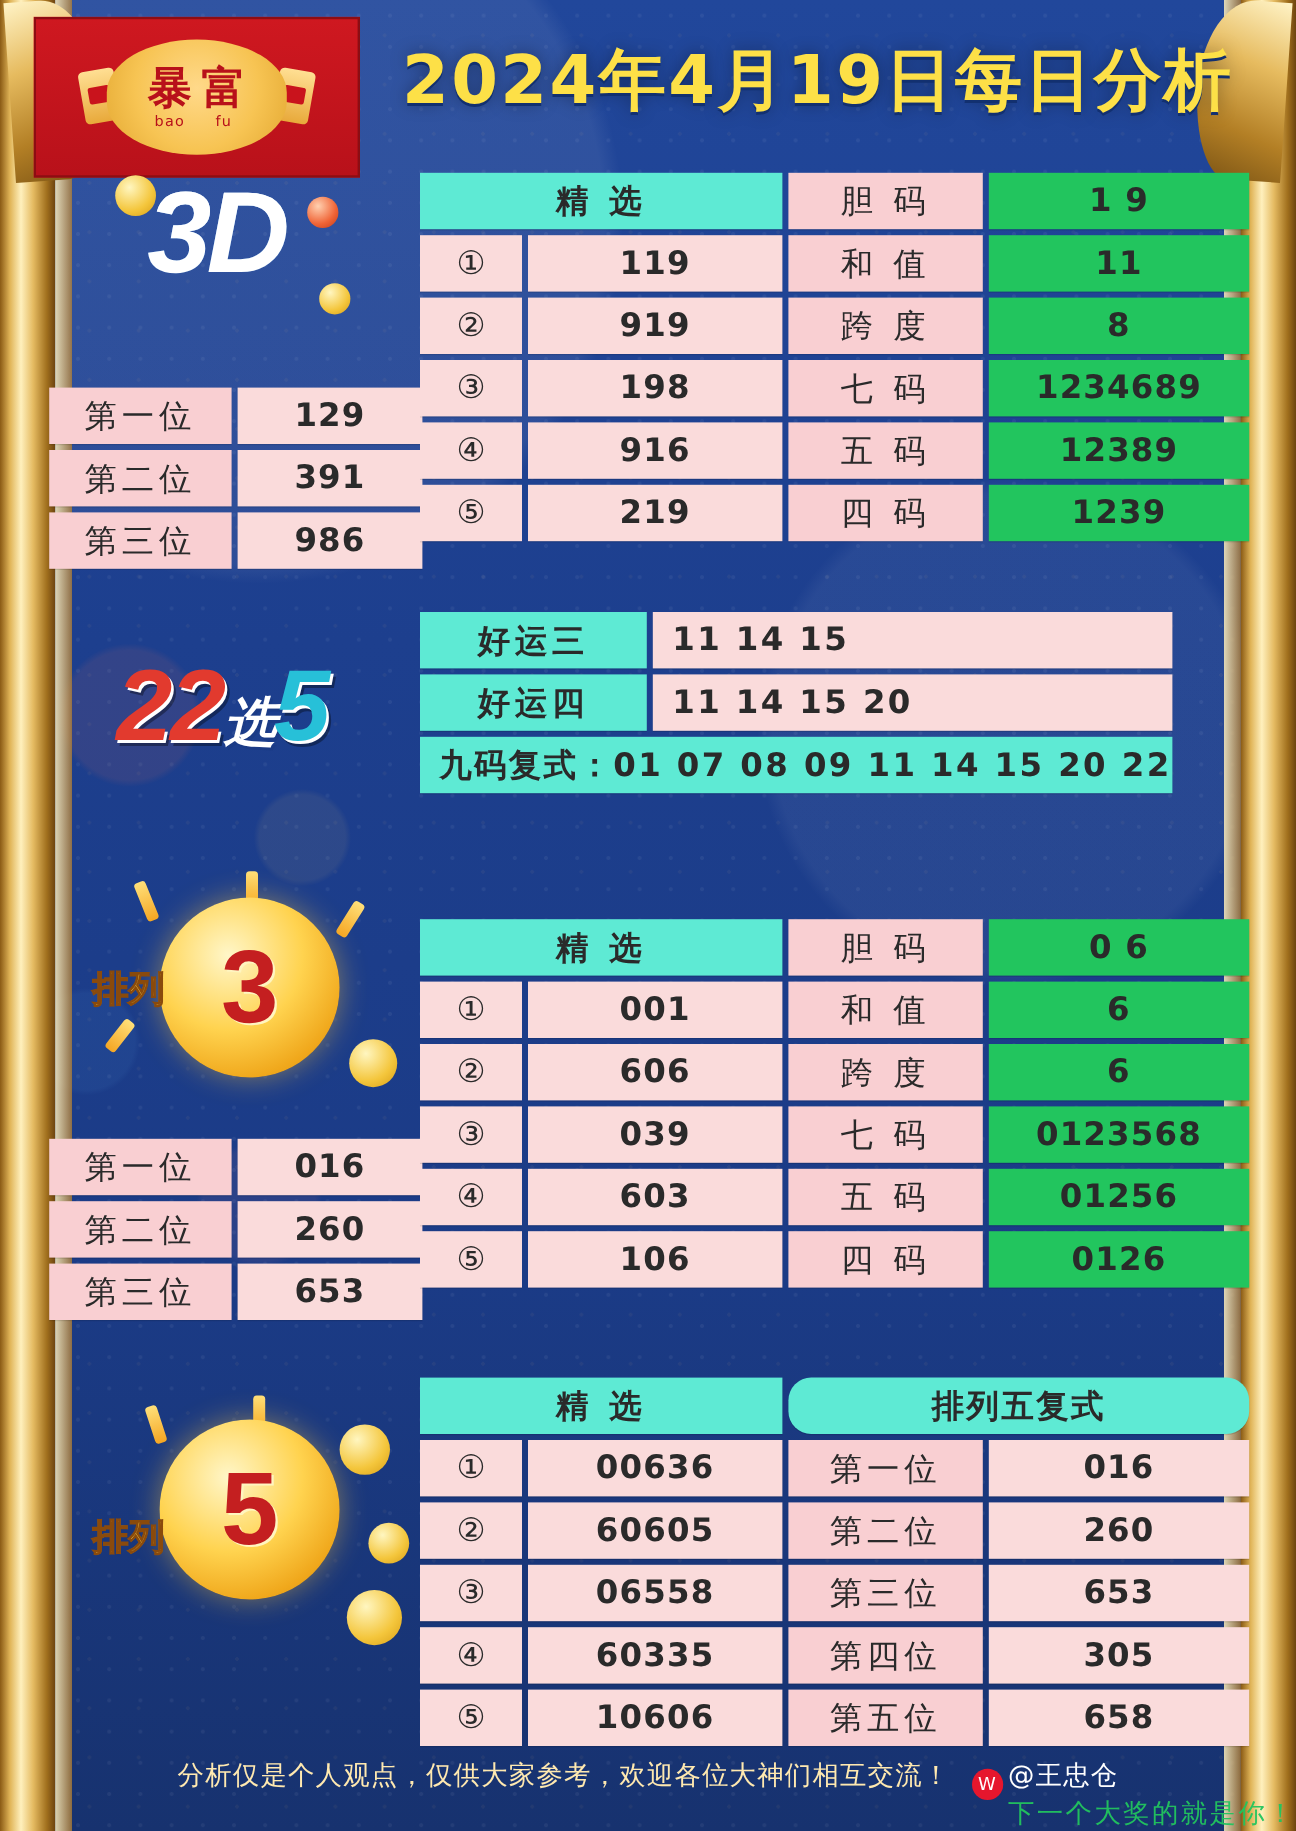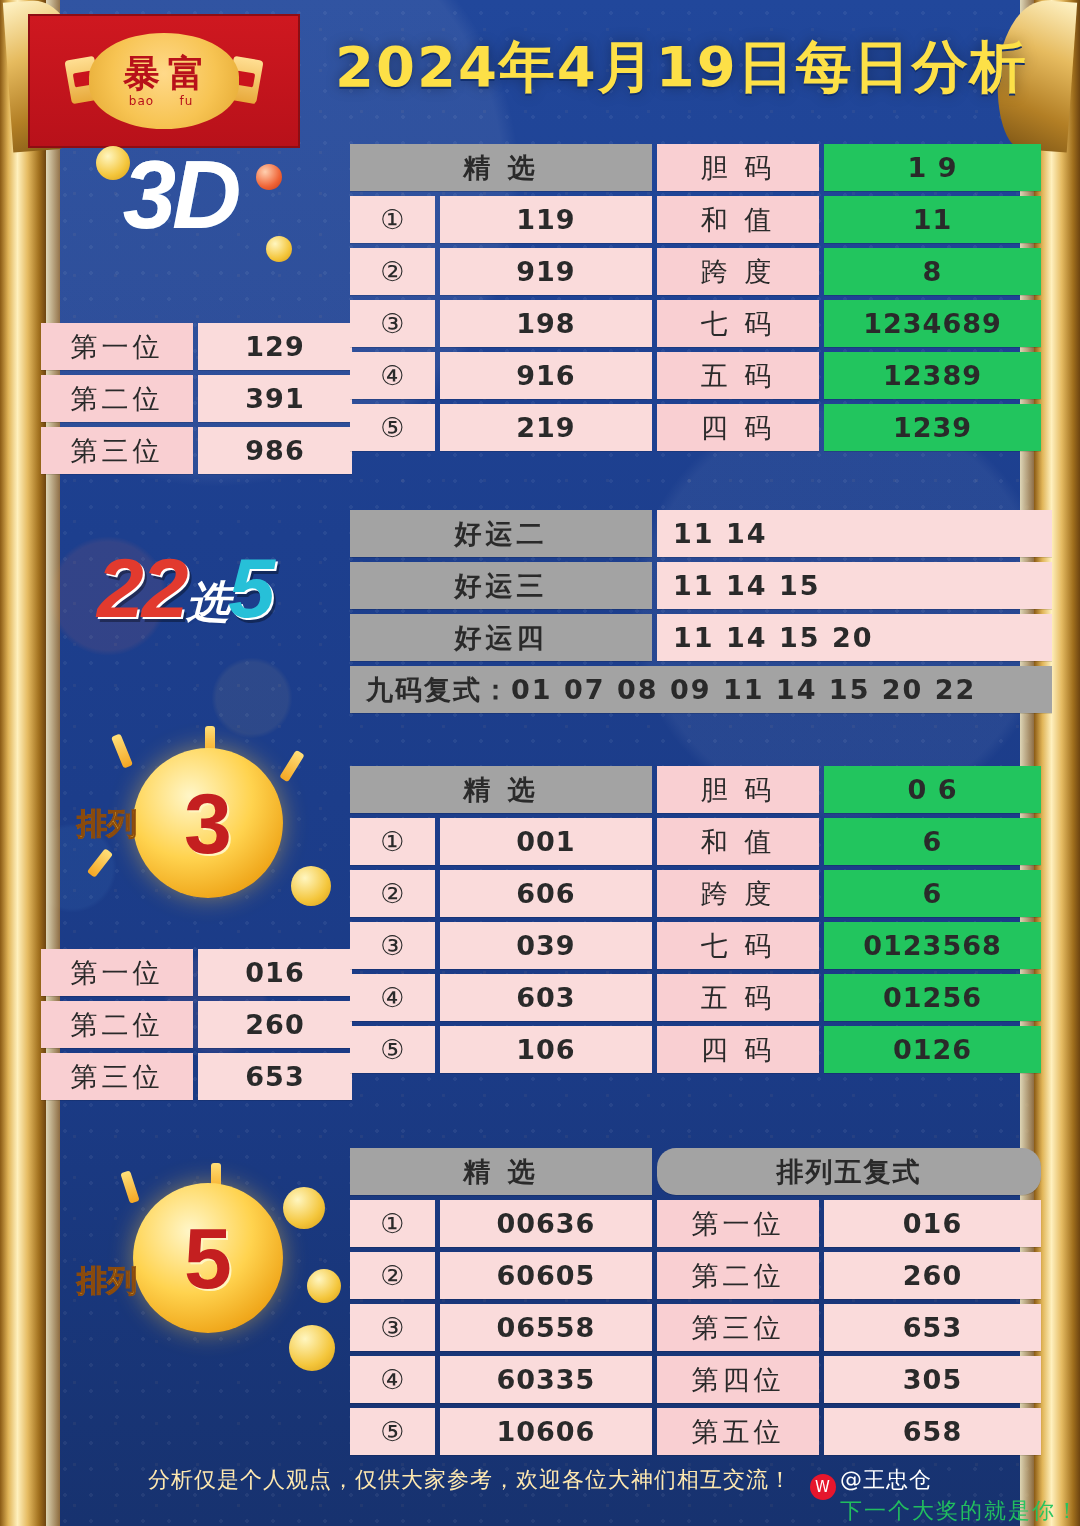--- a/index.html
+++ b/index.html
@@ -140,21 +140,21 @@
   .tbl{position:absolute;border-collapse:separate;border-spacing:5px;}
   .tbl td{
     background:#fadbdb;
     color:#2a2a2a;
     font-size:27px;
     text-align:center;
     font-family:"DejaVu Sans","Liberation Sans",sans-serif;
     height:45px;
     box-shadow:0 1px 0 rgba(0,0,0,.12);
   }
-  .tbl td.hdr{background:#a3a3a3;font-weight:bold;letter-spacing:4px;}
+  .tbl td.hdr{background:#5eead4;font-weight:bold;letter-spacing:4px;}
   .tbl td.lab{background:#f9cfd2;letter-spacing:4px;}
   .tbl td.light{background:#22c55e;}
   .tbl td.num{font-weight:bold;letter-spacing:1px;}
   .tbl td.left{text-align:left;padding-left:16px;letter-spacing:2px;}
   .circ{font-size:27px;}
 
   .footer{
     position:absolute;left:0;bottom:26px;width:1080px;text-align:center;
     color:#ffe9b0;font-size:22px;letter-spacing:1px;
     font-family:"DejaVu Sans","Liberation Sans",sans-serif;
@@ -293,24 +293,20 @@
     <td class="circ">⑤</td>
     <td class="num">219</td>
     <td class="lab">四 码</td>
     <td class="light num">1239</td>
   </tr>
 </tbody>
   </table>
 
 <table class="tbl" style="left:345px;top:505px;">
   <tbody>
-      <tr>
-    <td class="hdr" style="width:300px;">好运二</td>
-    <td class="left num" style="width:378px;">11 14</td>
-  </tr>
   <tr>
     <td class="hdr">好运三</td>
     <td class="left num">11 14 15</td>
   </tr>
   <tr>
     <td class="hdr">好运四</td>
     <td class="left num">11 14 15 20</td>
   </tr>
   <tr>
     <td class="left hdr" colspan="2" style="letter-spacing:2px;">九码复式：01 07 08 09 11 14 15 20 22</td>

